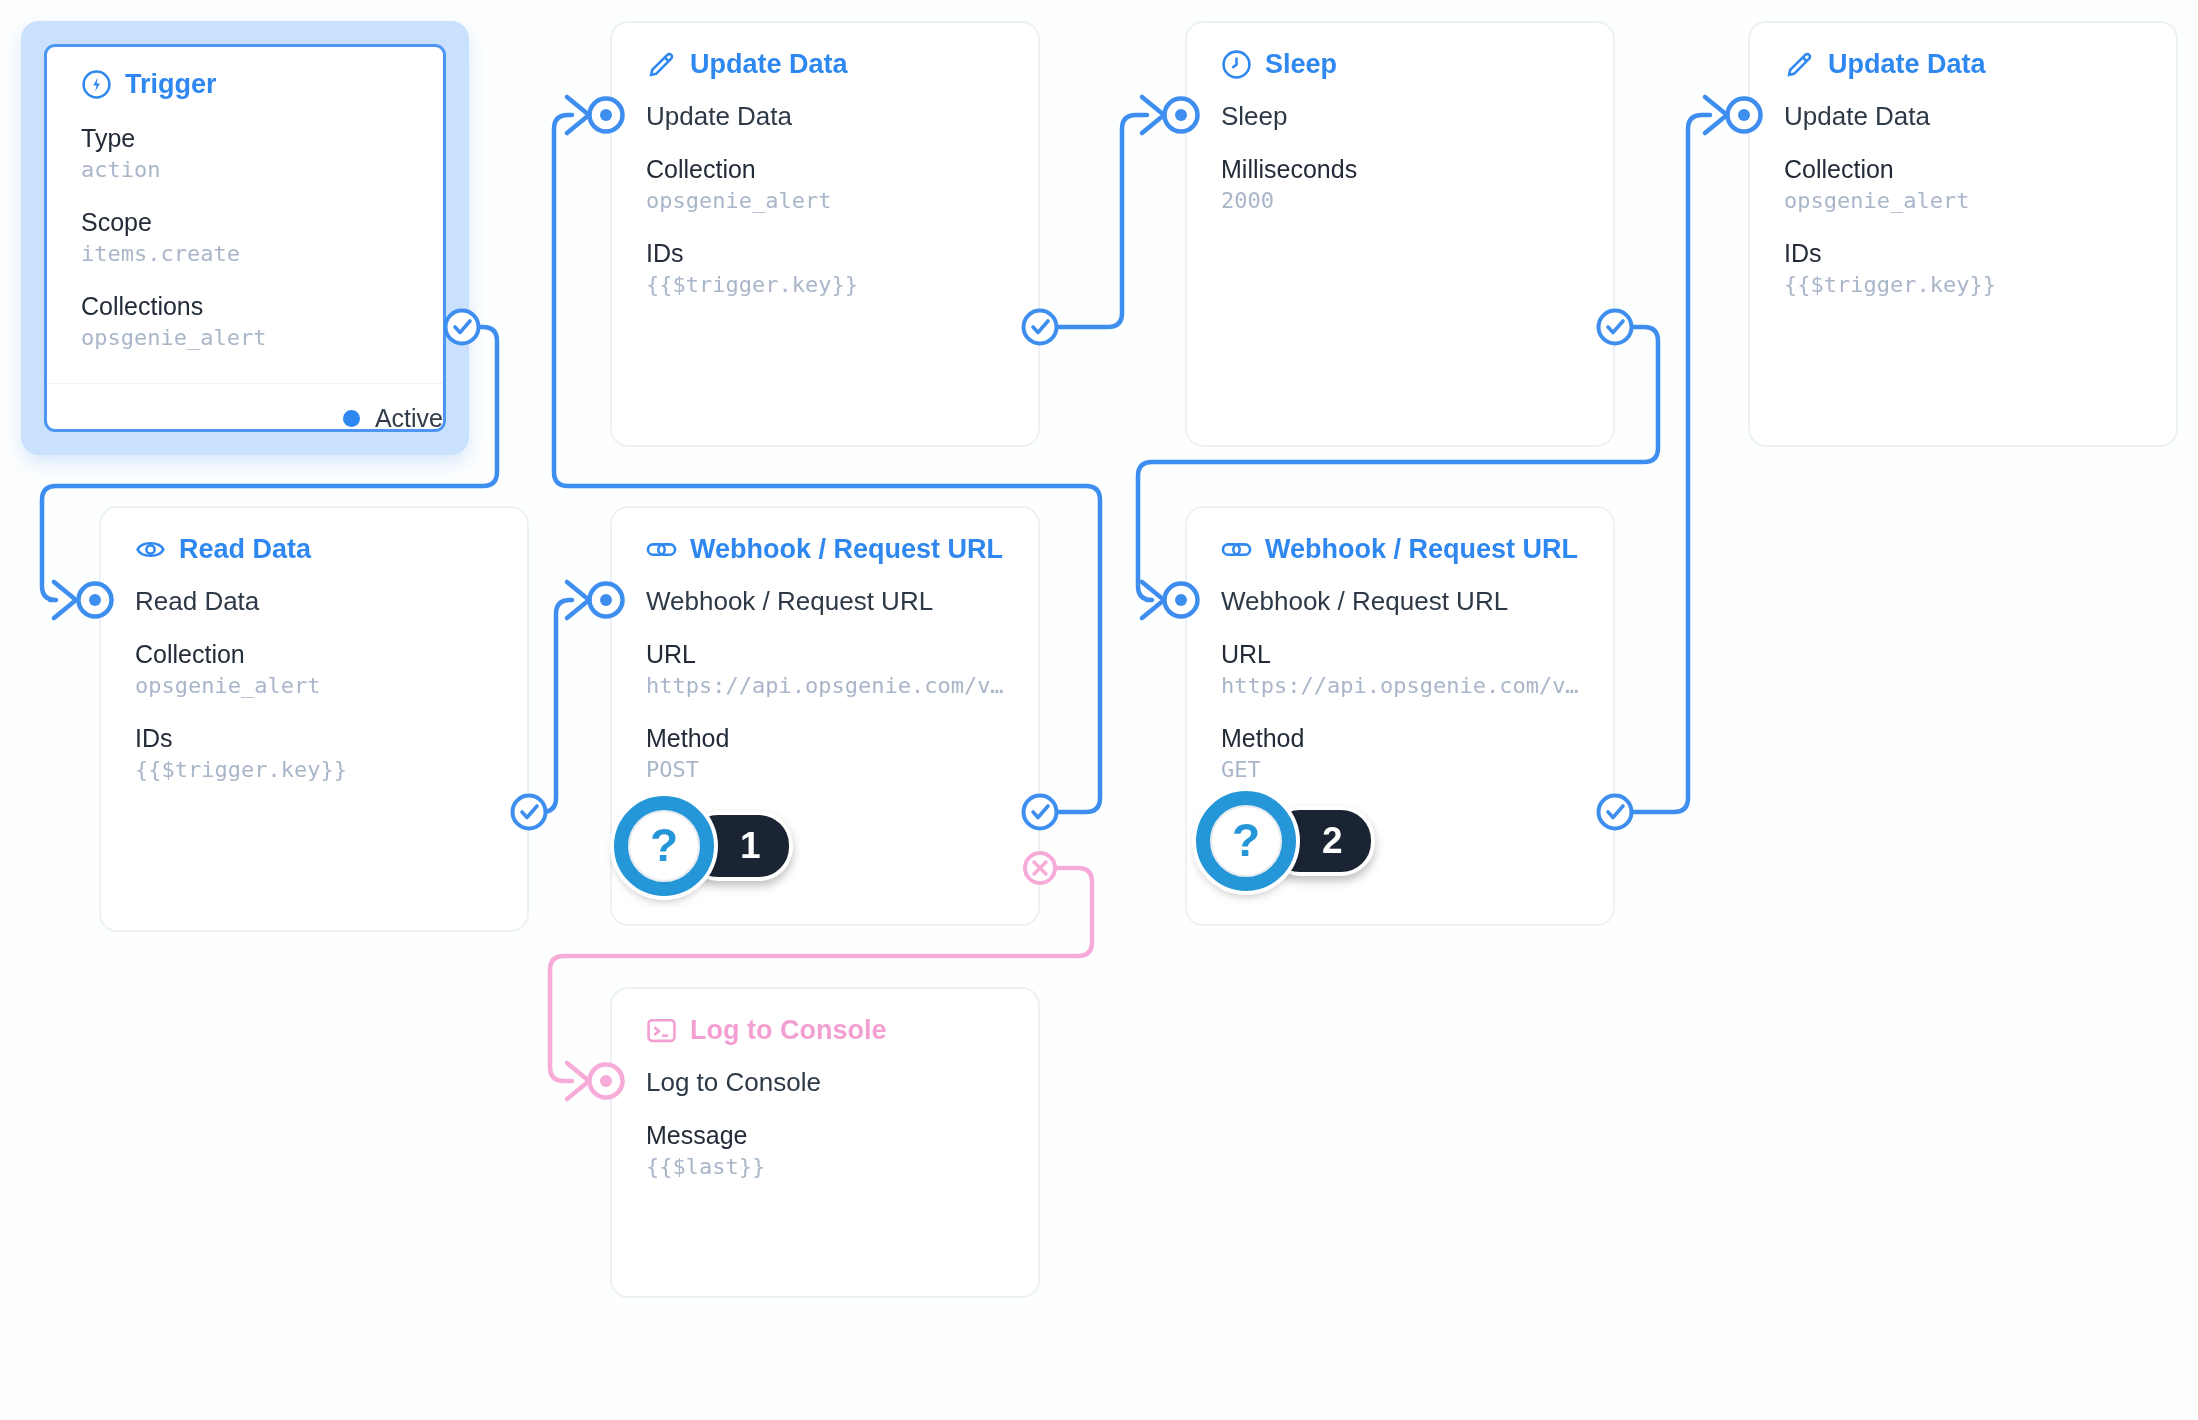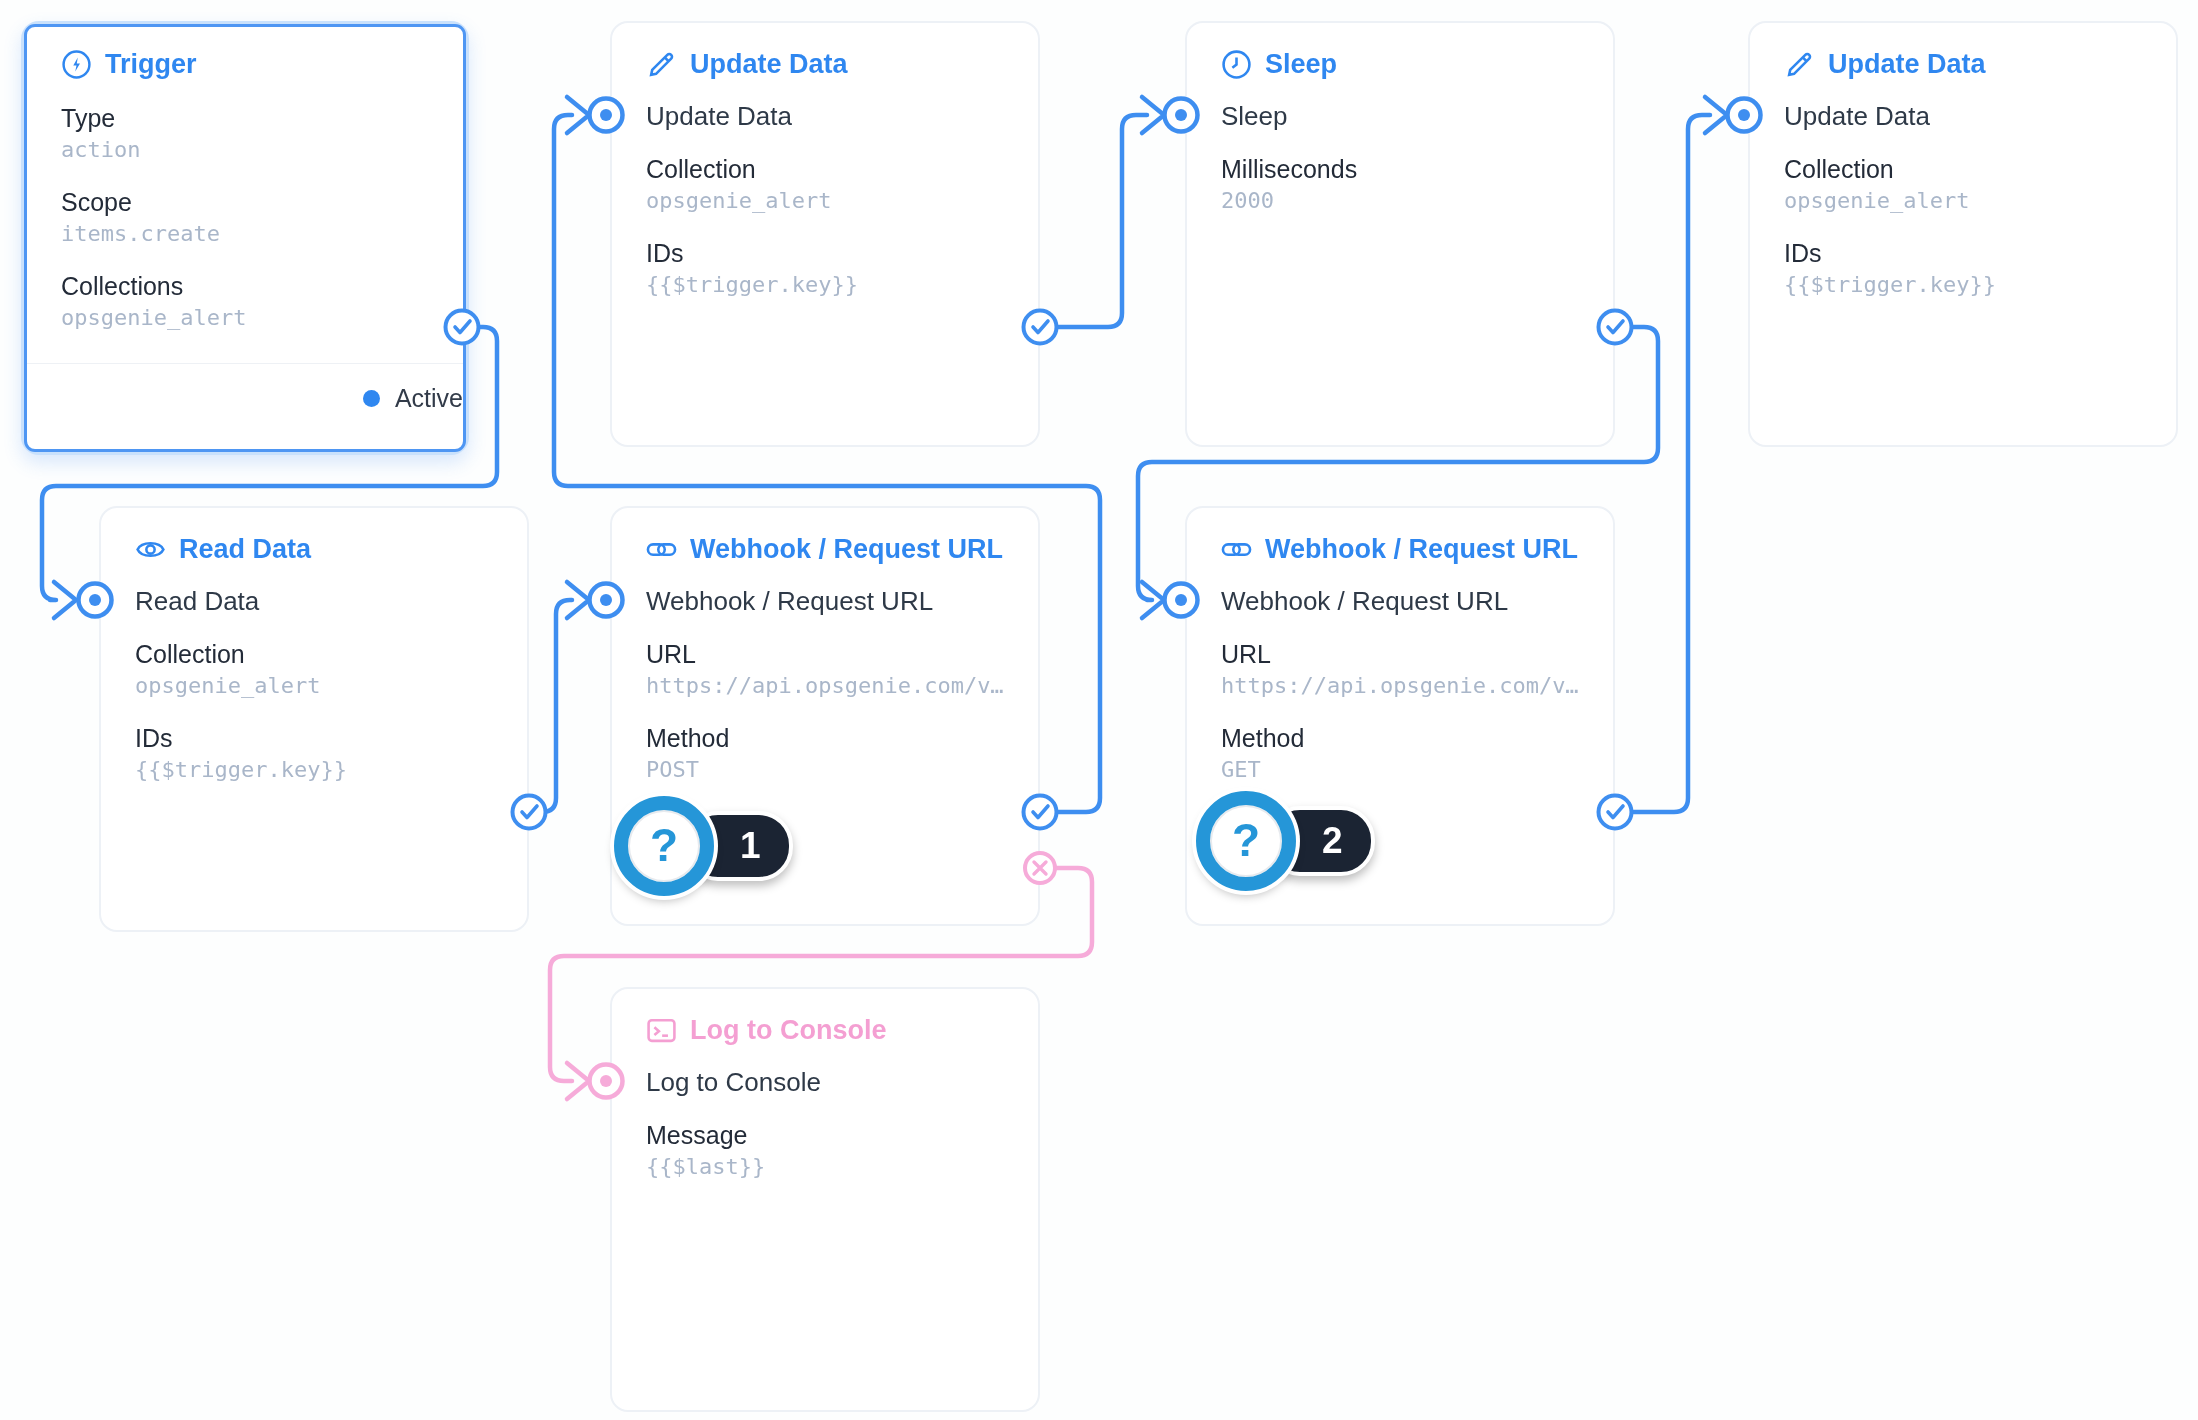--- a/index.html
+++ b/index.html
@@ -1,20 +1,20 @@
 <!DOCTYPE html>
 <html><head>
 <meta charset="utf-8">
 <style>
   html,body{margin:0;padding:0;background:#fdfefe;}
   .canvas{position:relative;width:2198px;height:1420px;overflow:hidden;
     font-family:"Liberation Sans",sans-serif;background:#fdfefe;}
   
   .card{position:absolute;background:#ffffff;border:2px solid #edf1f6;border-radius:18px;box-sizing:border-box;}
-  .halo{position:absolute;background:#c9e1fc;border-radius:18px;box-sizing:border-box;padding:3px;
+  .halo{position:absolute;background:#c9e1fc;border-radius:18px;box-sizing:border-box;padding:23px;
     box-shadow:0 8px 18px rgba(56,132,244,.18);}
   .halo .card{position:relative;width:100%;height:100%;border:3px solid #4e96f3;border-radius:11px;}
   .card-title{display:flex;align-items:center;gap:13px;margin:24px 0 0 34px;
     font-size:27px;font-weight:700;color:#2f87f0;line-height:34px;}
   .halo .card-title{margin-top:20px;}
   .card-title svg{width:31px;height:31px;flex:0 0 auto;}
   .pinknode .card-title{color:#f49fd2;}
   .op-name{margin:19px 0 0 34px;font-size:26px;color:#2e3947;line-height:32px;}
   .field-label{margin:22px 0 0 34px;font-size:25px;font-weight:400;color:#232b38;line-height:30px;}
   .field-value{margin:2px 0 0 34px;font-size:22px;color:#a9b6c9;line-height:30px;
@@ -145,21 +145,21 @@
       </svg>
       <span>Webhook / Request URL</span>
     </div>
     <div class="op-name">Webhook / Request URL</div>
     <div class="field-label">URL</div>
     <div class="field-value">https://api.opsgenie.com/v…</div>
     <div class="field-label">Method</div>
     <div class="field-value">GET</div>
   </div>
 
-  <div class="card pinknode" style="left:610px;top:987px;width:430px;height:425px;">
+  <div class="card pinknode" style="left:610px;top:987px;width:430px;height:311px;">
     <div class="card-title">
       <svg viewBox="0 0 24 24" fill="none" stroke="#f49fd2" stroke-width="2">
         <rect x="2" y="4" width="20" height="16" rx="2.5"></rect>
           <path d="M6.5 9.5 L10 12.5 L6.5 15.5"></path>
           <path d="M12.5 16 H17"></path>
       </svg>
       <span>Log to Console</span>
     </div>
     <div class="op-name">Log to Console</div>
     <div class="field-label">Message</div>

